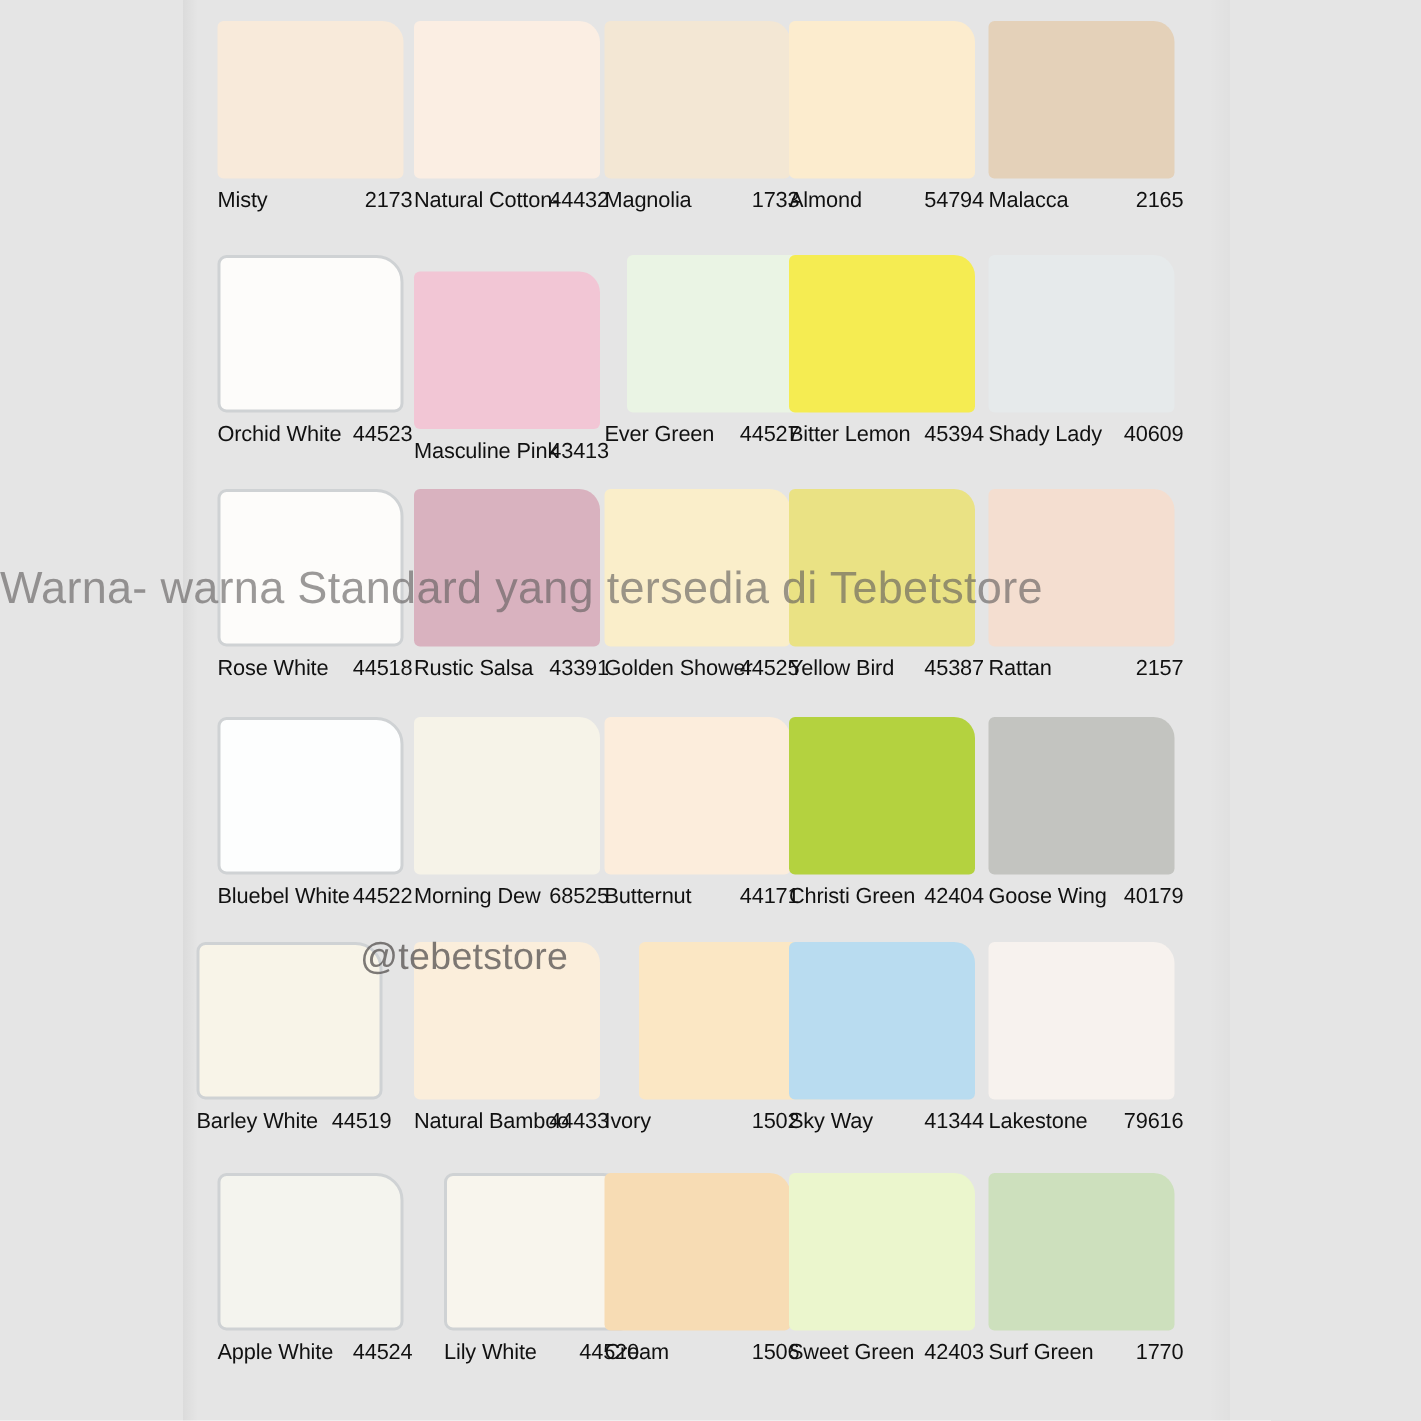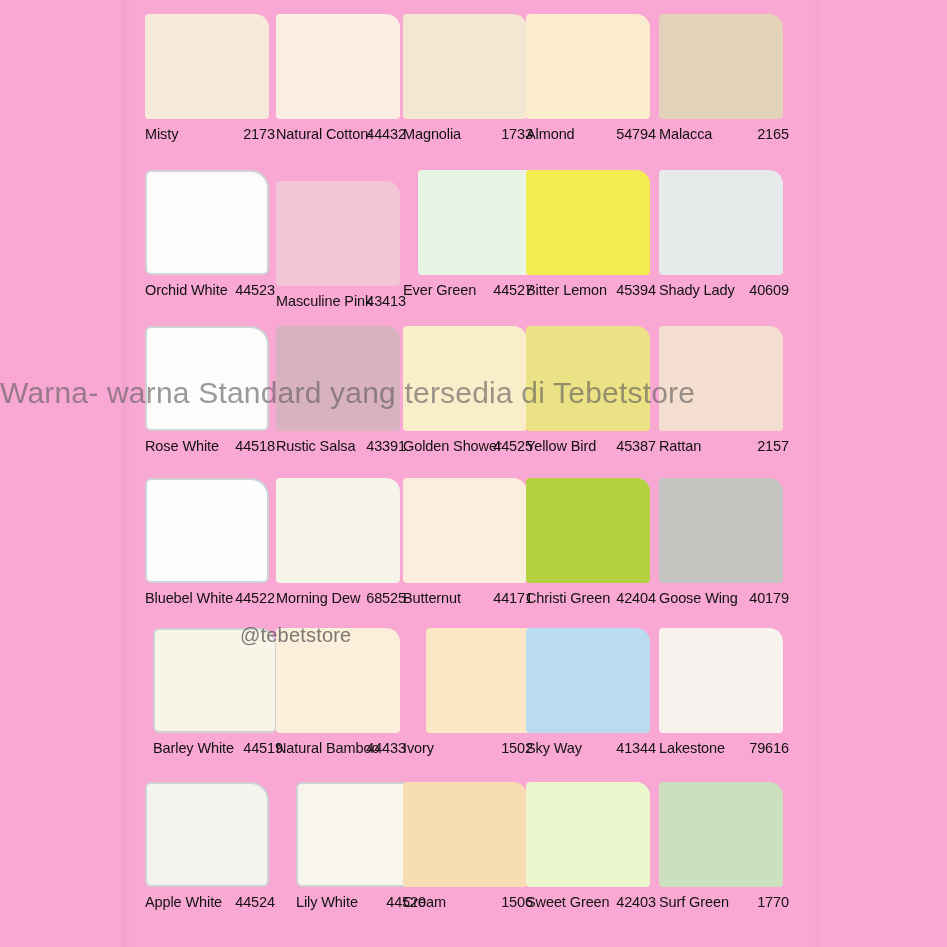--- a/index.html
+++ b/index.html
@@ -12,21 +12,21 @@
     height: 947px;
     font-family: "Liberation Sans", sans-serif;
     overflow: hidden;
     position: relative;
   }
 
   #page {
     position: relative;
     width: 947px;
     height: 947px;
-    background: #f9a8d4;
+    background: #e5e5e5;
   }
 
   
   .page-edge {
     position: absolute;
     top: 0;
     left: 122px;
     width: 10px;
     height: 947px;
     background: linear-gradient(to right, rgba(0,0,0,0.045), rgba(0,0,0,0.0));
@@ -106,21 +106,21 @@
     letter-spacing: 0.2px;
     font-family: "Liberation Sans", sans-serif;
     pointer-events: none;
     white-space: nowrap;
   }
 
   .watermark-handle {
     position: absolute;
     left: 240px;
     top: 624px;
-    font-size: 20px;
+    font-size: 25px;
     color: rgba(90, 86, 84, 0.78);
     letter-spacing: 0.2px;
     pointer-events: none;
     white-space: nowrap;
   }
 </style>
 </head>
 <body>
 
 <div id="page">
@@ -271,21 +271,21 @@
         </div>
         <div class="swatch-wrap" style="left: 528px;">
           <div class="swatch" style="background: rgb(195, 196, 192);"></div>
           <div class="label">
             <span class="nm">Goose Wing</span>
             <span class="cd">40179</span>
           </div>
         </div>
       </div>
       <div class="row" style="top: 628px;">
-        <div class="swatch-wrap" style="left: 22px;">
+        <div class="swatch-wrap" style="left: 0;">
           <div class="swatch outlined" style="background: rgb(248, 244, 232);"></div>
           <div class="label">
             <span class="nm">Barley White</span>
             <span class="cd">44519</span>
           </div>
         </div>
         <div class="swatch-wrap" style="left: 145px;">
           <div class="swatch" style="background: rgb(251, 238, 219);"></div>
           <div class="label">
             <span class="nm">Natural Bamboo</span>

